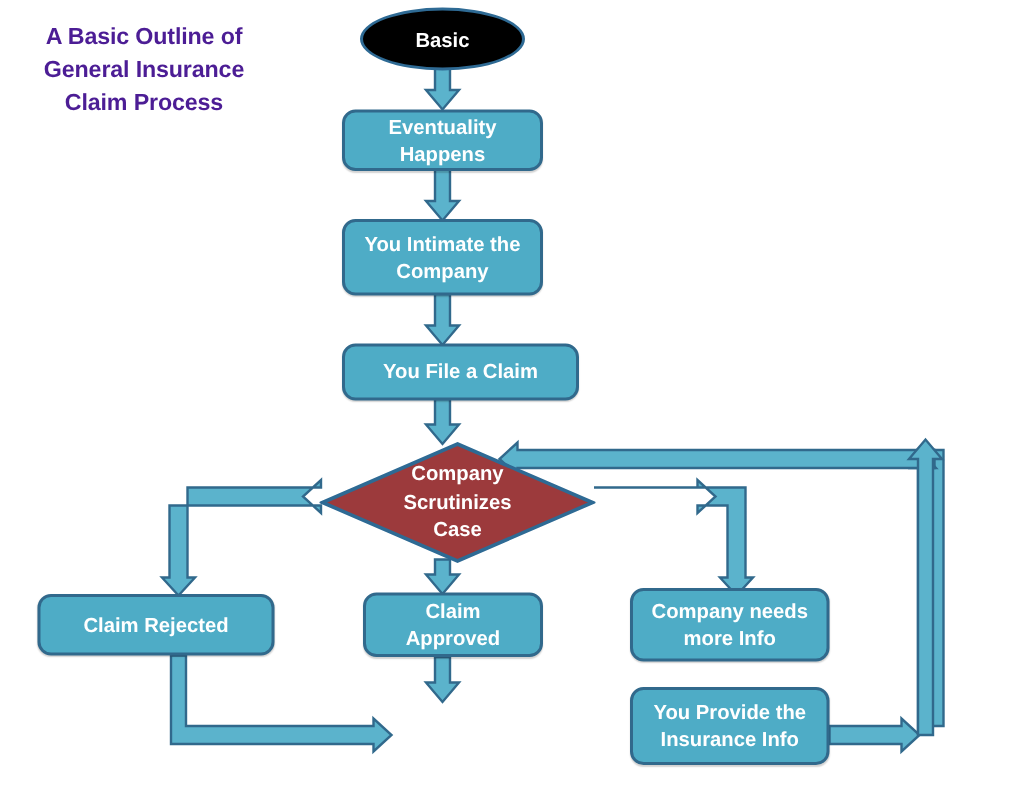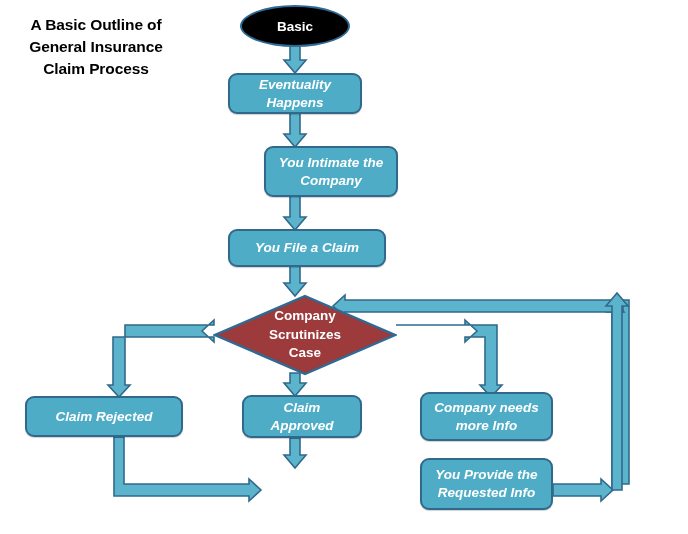--- a/index.html
+++ b/index.html
@@ -22,21 +22,21 @@
   
   #title {
     position: absolute;
     left: 6px;
     top: 14px;
     width: 180px;
     text-align: center;
     font-size: 15.5px;
     font-weight: bold;
     line-height: 1.42;
-    color: #000000;
+    color: #4c1d95;
     letter-spacing: -0.1px;
     white-space: pre-line;
   }
 
   
   .node-box {
     position: absolute;
     box-sizing: border-box;
     background: #4EACC6;
     border: 2px solid #31698C;
@@ -44,21 +44,20 @@
     color: #ffffff;
     font-size: 13.5px;
     font-weight: bold;
     line-height: 1.32;
     display: flex;
     align-items: center;
     justify-content: center;
     text-align: center;
     white-space: pre-line;
     box-shadow: 0 1px 1px rgba(0,0,0,0.18);
-    font-style: italic;
   }
 
   
   .node-ellipse {
     position: absolute;
     box-sizing: border-box;
     background: #000000;
     border: 2px solid #2E6A94;
     border-radius: 50%;
     color: #ffffff;
@@ -154,21 +153,21 @@
 
   <div class="node-ellipse" style="left:240px; top:5px; width:110px; height:42px;">
     <span>Basic</span>
   </div>
 
   <div class="node-box" style="left:228px; top:73px; width:134px; height:41px;">
     <span>Eventuality
 Happens</span>
   </div>
 
-  <div class="node-box" style="left:228px; top:146px; width:134px; height:51px;margin-left:36px;">
+  <div class="node-box" style="left:228px; top:146px; width:134px; height:51px;">
     <span>You Intimate the
 Company</span>
   </div>
 
   <div class="node-box" style="left:228px; top:229px; width:158px; height:38px;">
     <span>You File a Claim</span>
   </div>
 
   <div class="node-diamond" style="left:213px; top:294px; width:184px; height:82px;">
     <svg width="184" height="82" viewBox="0 0 184 82">
@@ -188,17 +187,17 @@
     <span>Claim Rejected</span>
   </div>
 
   <div class="node-box" style="left:420px; top:392px; width:133px; height:49px;">
     <span>Company needs
 more Info</span>
   </div>
 
   <div class="node-box" style="left:420px; top:458px; width:133px; height:52px;">
     <span>You Provide the
-Requested Info</span>
+Insurance Info</span>
   </div>
 
 
 </div>
 
 </body></html>

